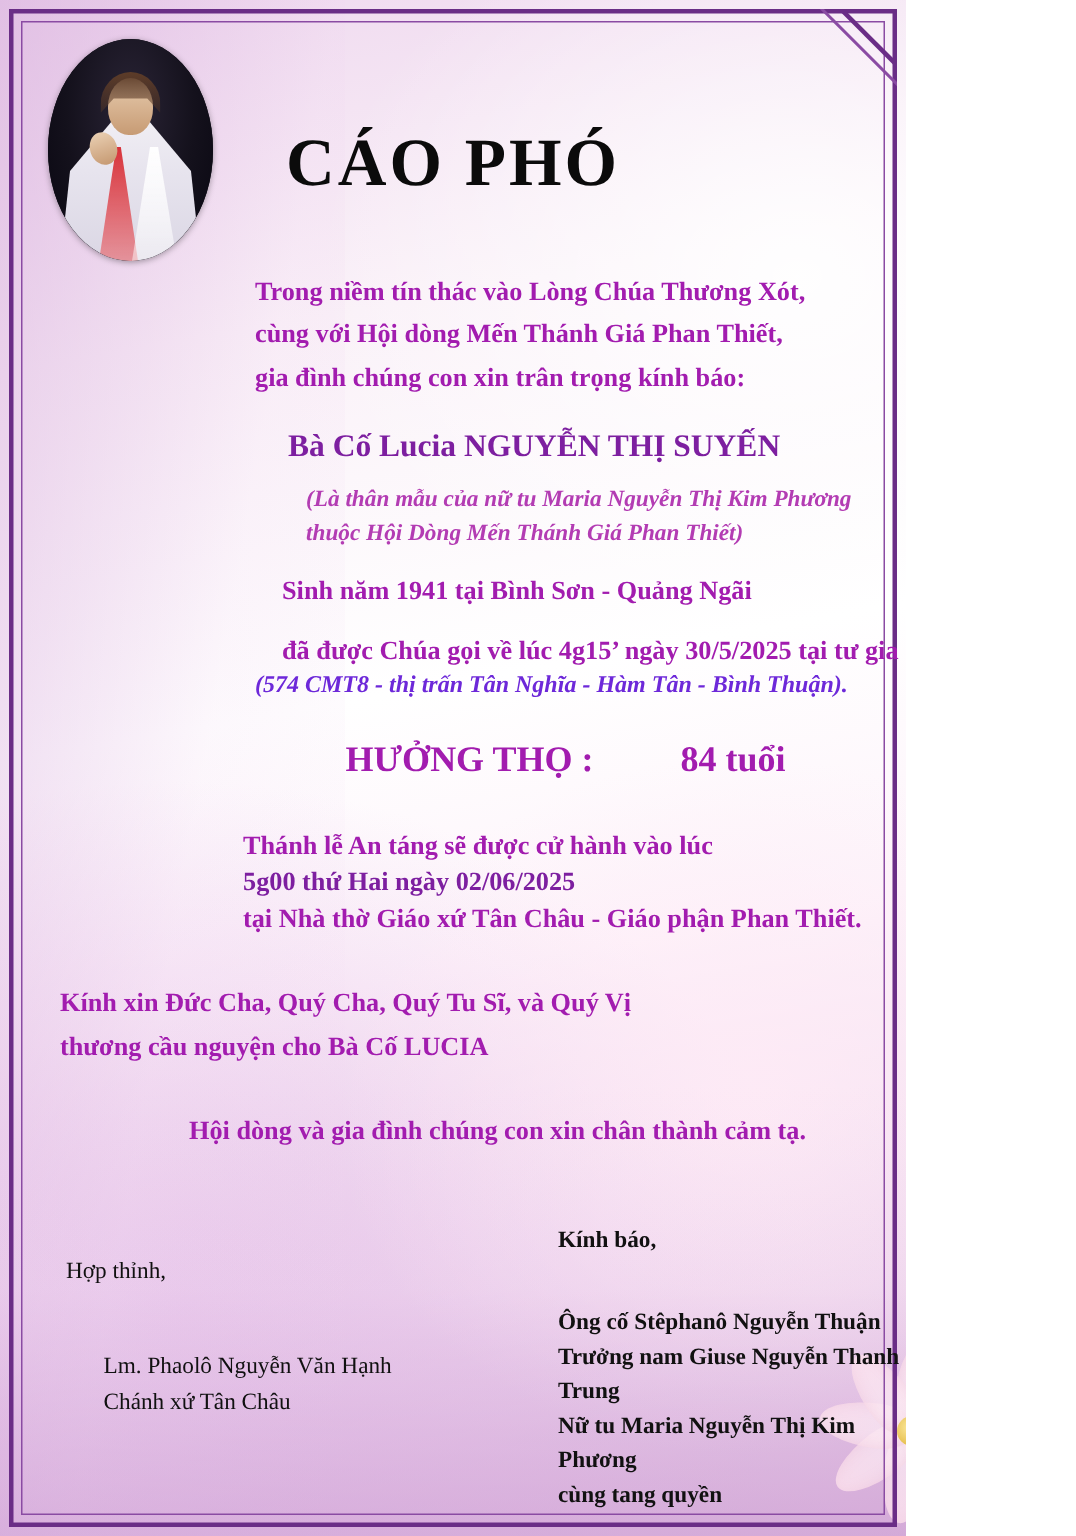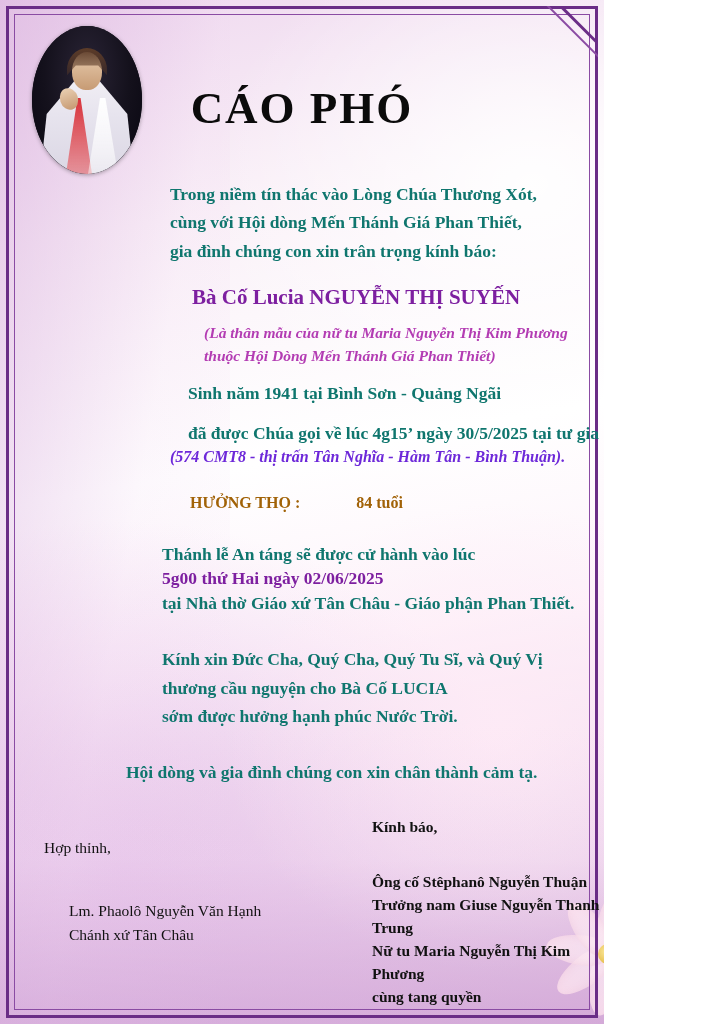--- a/index.html
+++ b/index.html
@@ -211,21 +211,21 @@
   }
 
   .body-block {
     margin-left: 130px;
     margin-top: 46px;
   }
   .ln {
     font-family: "Liberation Serif", serif;
     font-weight: bold;
     font-size: 17.5px;
-    color: #0f766e;
+    color: #a21caf;
     line-height: 1.62;
     white-space: nowrap;
   }
   .ln.indent { margin-left: 18px; }
   .gap-sm { height: 12px; }
   .gap-md { height: 20px; }
   .gap-lg { height: 28px; }
 
   .name {
     font-size: 21px;
@@ -245,35 +245,36 @@
   }
   .paren {
     font-style: italic;
     font-weight: bold;
     font-size: 16px;
     color: #6d28d9;
     white-space: nowrap;
     font-family: Liberation Serif, serif;
   }
   .huong {
-    font-size: 16px;
-    font-weight: bold;
-    color: #a16207;
+    font-size: 24px;
+    font-weight: bold;
+    color: #a21caf;
     margin-left: 20px;
+    text-align: center;
   }
   .huong .val { margin-left: 52px; }
   .purple-line {
     color: #7d1fa0;
     font-weight: bold;
     font-size: 17.5px;
     white-space: nowrap;
   }
 
   .funeral-block { margin-left: 122px; }
-  .prayer-block { margin-left: 122px; }
+  .prayer-block { }
   .thanks-block { margin-left: 86px; }
 
   
   .sig {
     position: absolute;
     left: 0; right: 0;
     top: 800px;
   }
   .sig-left {
     position: absolute;
@@ -422,21 +423,20 @@
       <div class="ln">Thánh lễ An táng sẽ được cử hành vào lúc</div>
       <div class="purple-line">5g00 thứ Hai ngày 02/06/2025</div>
       <div class="ln">tại Nhà thờ Giáo xứ Tân Châu - Giáo phận Phan Thiết.</div>
     </div>
 
     <div class="gap-lg"></div>
 
     <div class="prayer-block">
       <div class="ln">Kính xin Đức Cha, Quý Cha, Quý Tu Sĩ, và Quý Vị</div>
       <div class="ln">thương cầu nguyện cho Bà Cố LUCIA</div>
-      <div class="ln">sớm được hưởng hạnh phúc Nước Trời.</div>
     </div>
 
     <div class="gap-lg"></div>
 
     <div class="thanks-block">
       <div class="ln">Hội dòng và gia đình chúng con xin chân thành cảm tạ.</div>
     </div>
   </div>
 
   <div class="sig">

